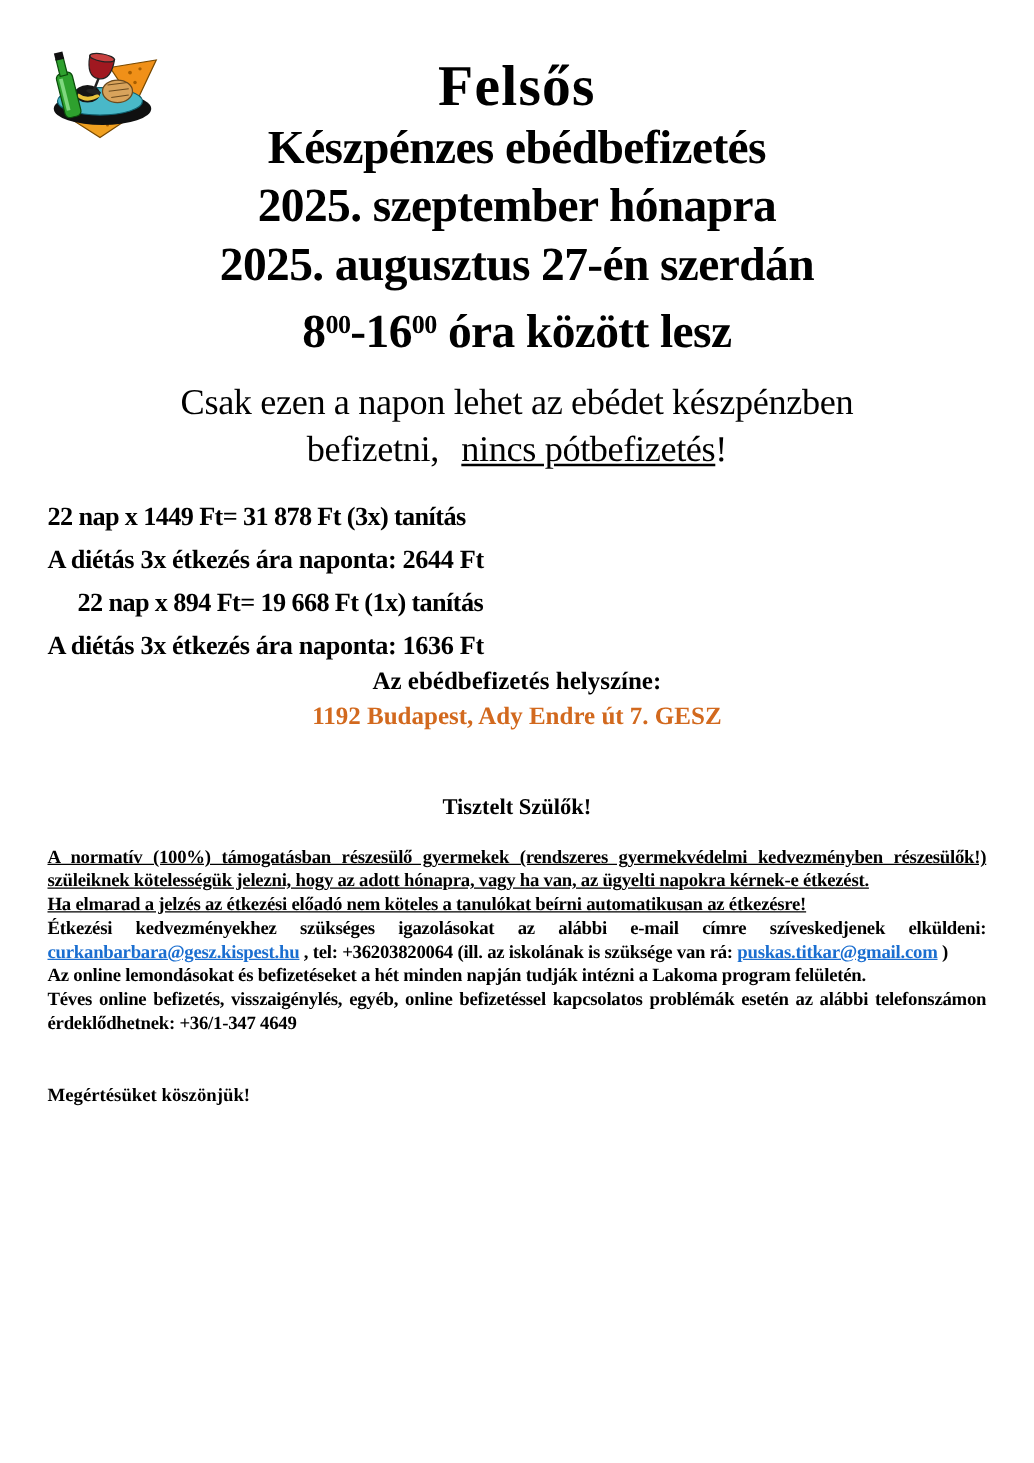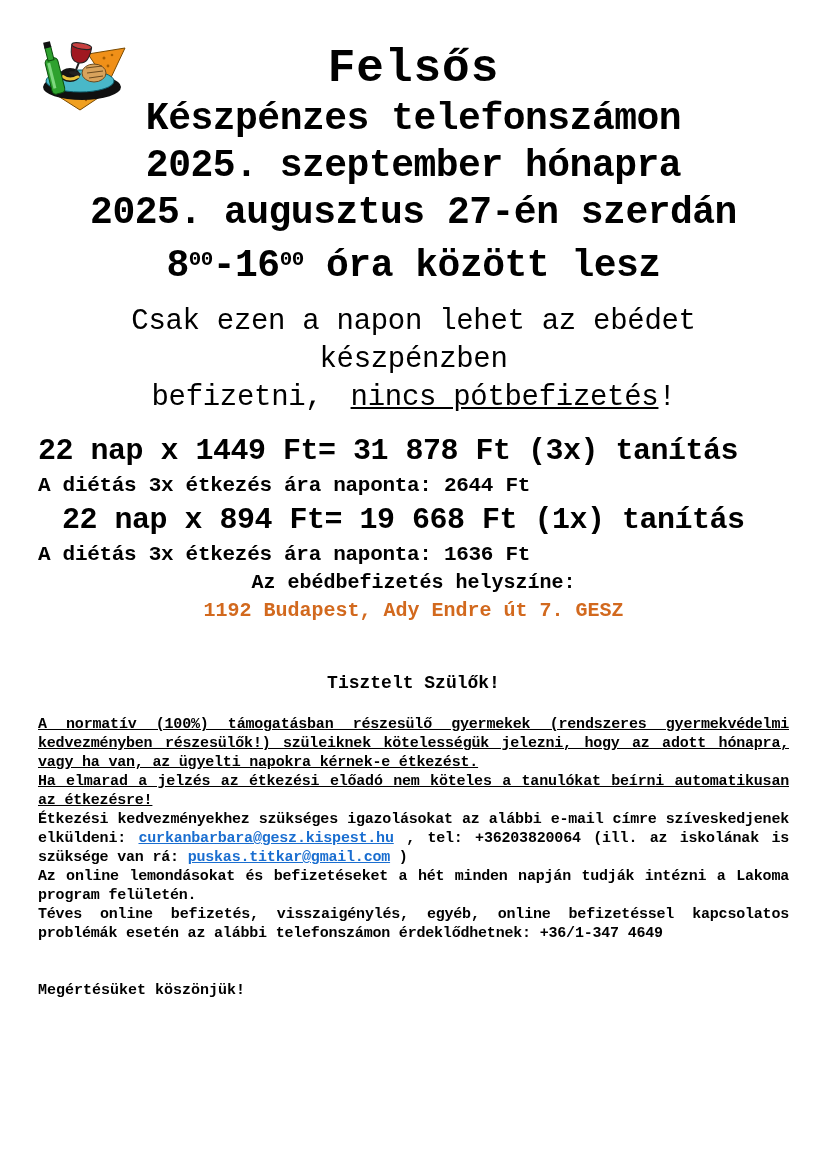--- a/index.html
+++ b/index.html
@@ -4,32 +4,32 @@
 <style>
   :root{
     --accent-orange:#d2691e;
     --link-blue:#1a6ed0;
   }
   html,body{margin:0;padding:0;background:#fff;}
   .page{
     position:relative;
     width:827px;height:1170px;
     background:#fff;color:#000;
-    font-family:Liberation Mono, monospace;
+    font-family:Liberation Serif, serif;
     overflow:hidden;
   }
   .content{padding:0 38px;}
   .clipart{position:absolute;left:32px;top:38px;width:100px;height:78px;}
   h1.title{margin:0;padding-top:44px;text-align:center;font-size:46px;font-weight:bold;letter-spacing:1px;line-height:1.1;}
   .head-line{text-align:center;font-size:38px;font-weight:bold;line-height:47px;letter-spacing:-0.5px;}
   .time sup{font-size:55%;vertical-align:0.55em;font-weight:bold;}
   .lede{margin-top:14px;text-align:center;font-size:29px;font-weight:400;line-height:38px;letter-spacing:-0.3px;}
   .u{text-decoration:underline;margin-left:11px;}
   .prices{margin-top:14px;}
-  .price-lg{font-size:30px;font-weight:bold;line-height:40px;letter-spacing:-0.5px;}
+  .price-lg{font-size:21px;font-weight:bold;line-height:40px;letter-spacing:-0.5px;}
   .price-sm{font-size:21px;font-weight:bold;line-height:29px;letter-spacing:-0.3px;}
   .indent{padding-left:24px;}
   .loc{text-align:center;font-weight:bold;font-size:20px;line-height:28px;}
   .loc-address{color:var(--accent-orange);}
   .greeting{margin-top:46px;text-align:center;font-weight:bold;font-size:18px;line-height:24px;}
   .body-text{margin-top:20px;font-size:15px;font-weight:bold;line-height:19px;text-align:justify;letter-spacing:-0.2px;}
   .body-text p{margin:0;}
   .link{color:var(--link-blue);text-decoration:underline;cursor:pointer;}
   .closing{margin-top:38px;font-weight:bold;font-size:15px;line-height:20px;}
 </style>
@@ -73,21 +73,21 @@
       <line x1="48" y1="25" x2="46" y2="35" stroke="#222" stroke-width="2"></line>
       <ellipse cx="46" cy="36" rx="6" ry="2" fill="#222"></ellipse>
     </g>
   </svg>
 
   <div class="content">
 
     <h1 class="title">Felsős</h1>
 
     <div>
-      <div class="head-line">Készpénzes telefonszámon</div>
+      <div class="head-line">Készpénzes ebédbefizetés</div>
       <div class="head-line">2025. szeptember hónapra</div>
       <div class="head-line">2025. augusztus 27-én szerdán</div>
       <div class="head-line time"><span>8</span><sup>00</sup><span>-16</span><sup>00</sup><span> óra között lesz</span></div>
     </div>
 
     <div class="lede">
       <div>Csak ezen a napon lehet az ebédet készpénzben</div>
       <div><span>befizetni, </span><span class="u">nincs pótbefizetés</span><span>!</span></div>
     </div>
 

